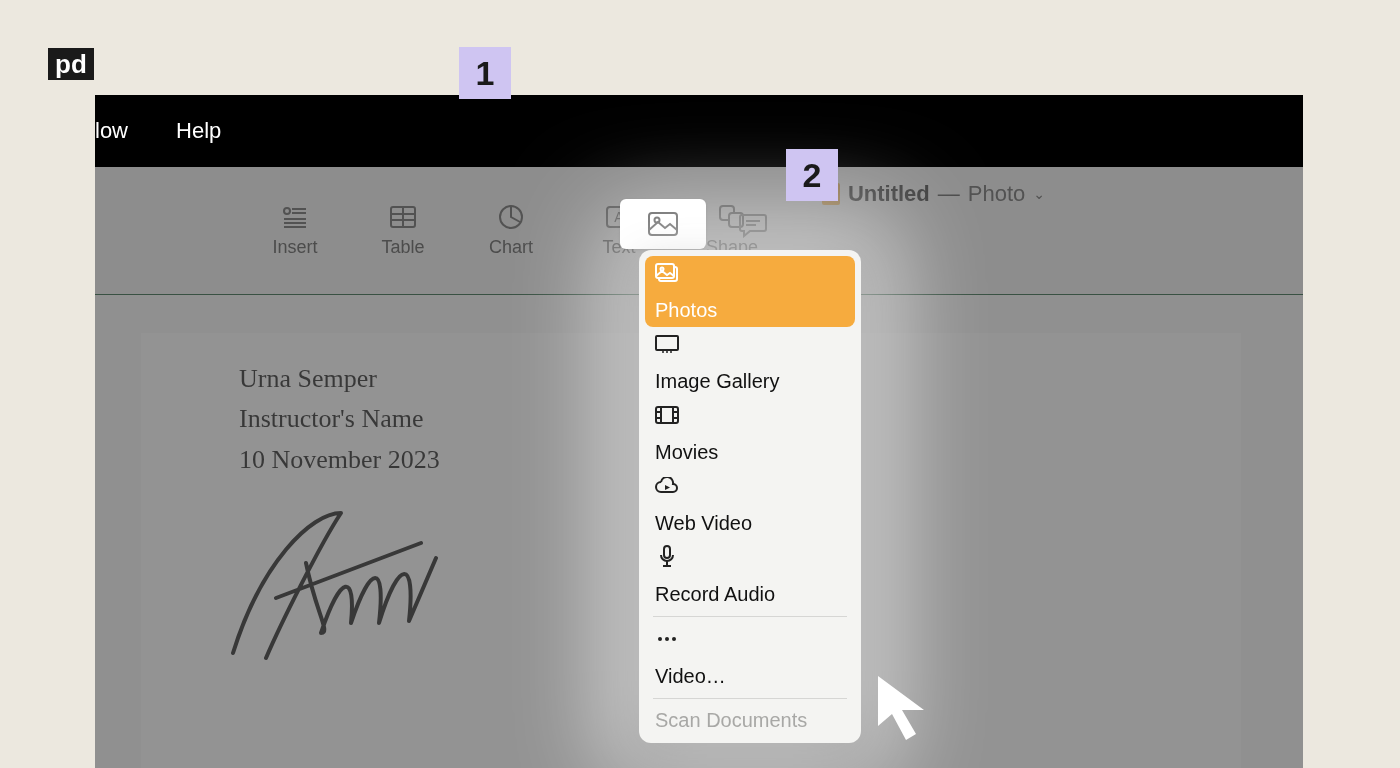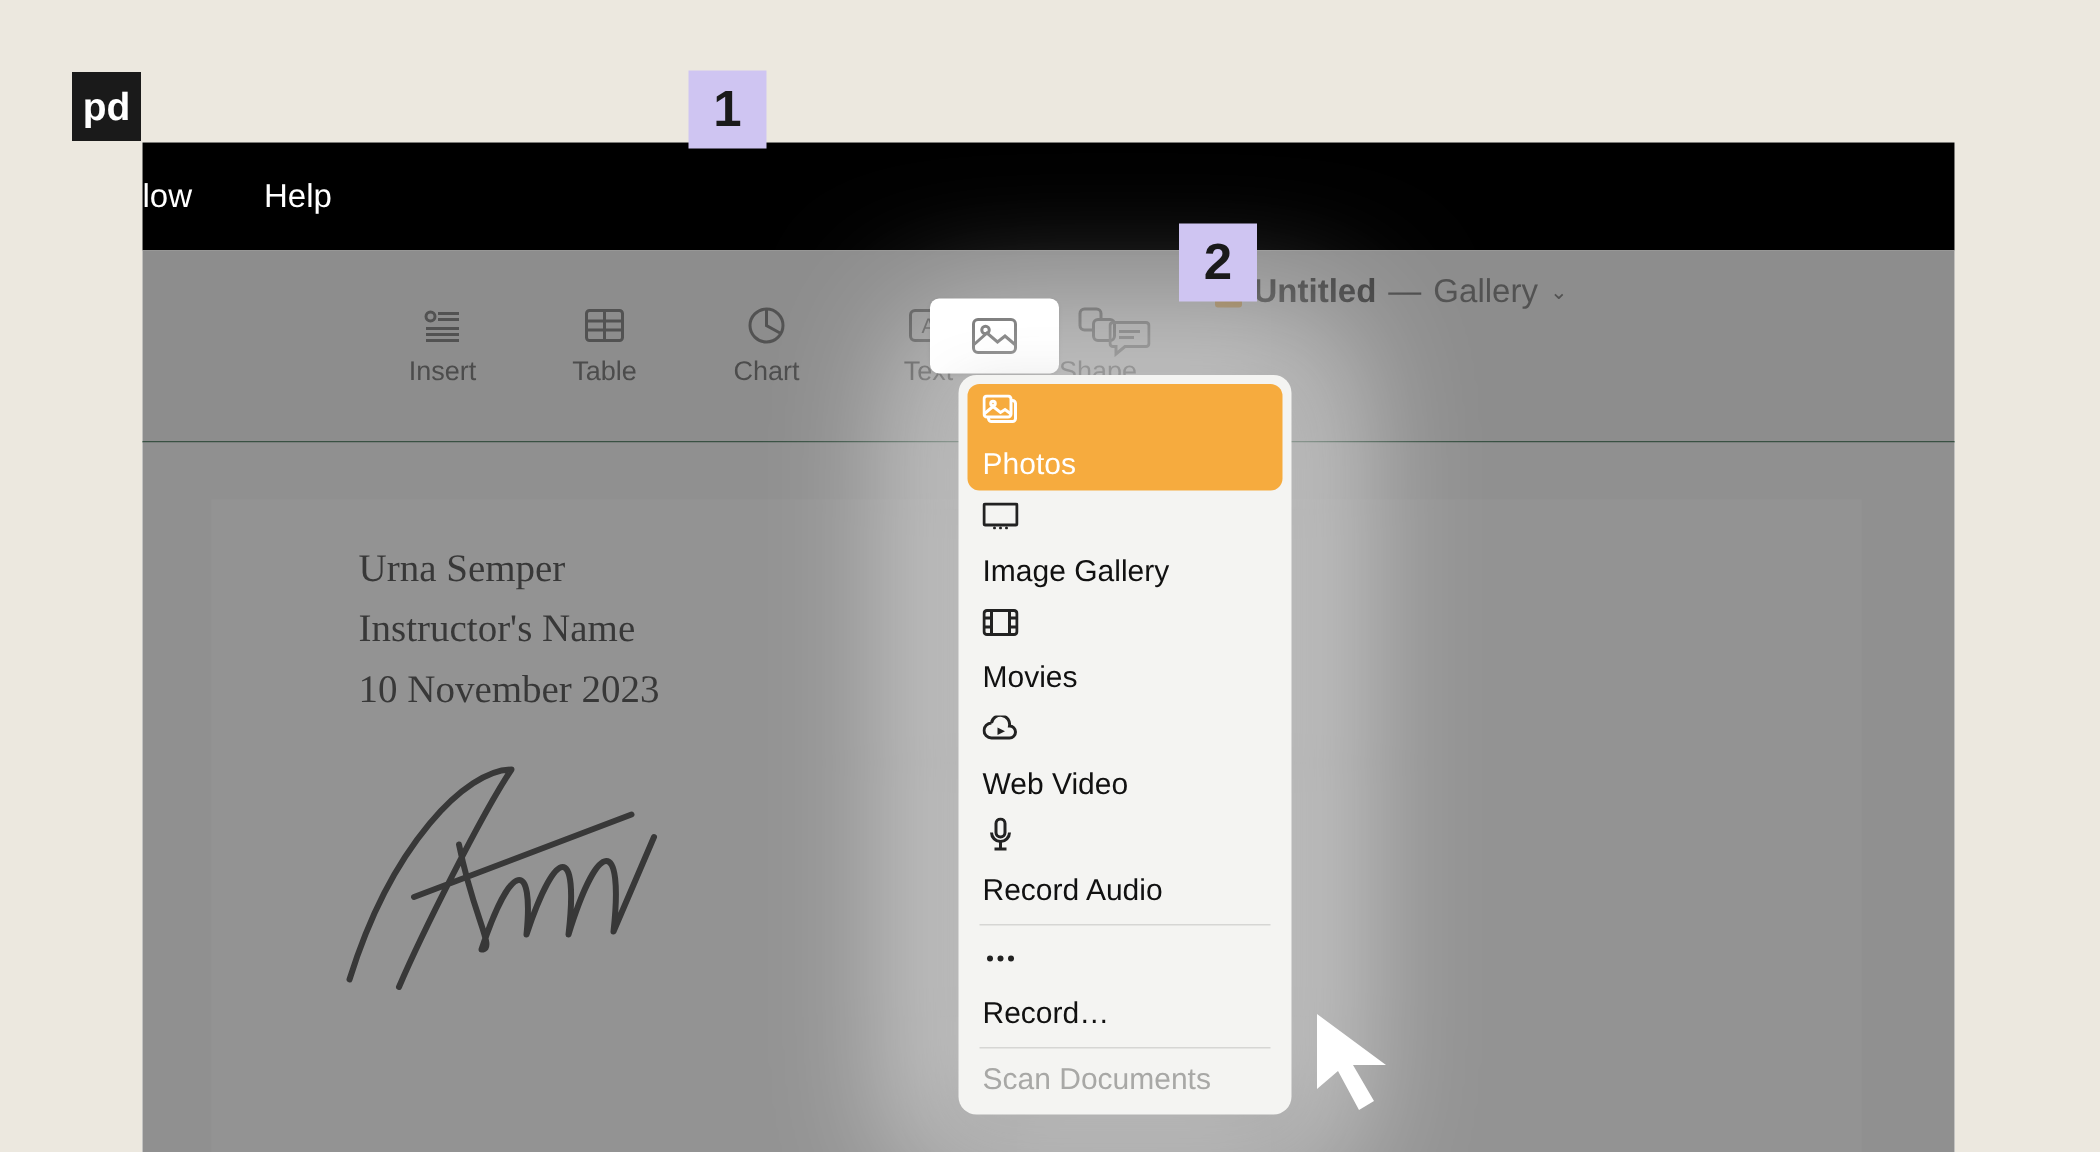--- a/index.html
+++ b/index.html
@@ -7,21 +7,21 @@
   width: 1400px;
   height: 768px;
   background: #ece8df;
   font-family: -apple-system, BlinkMacSystemFont, "Helvetica Neue", Arial, sans-serif;
   position: relative;
   overflow: hidden;
 }
 .logo-badge {
   position: absolute;
   top: 48px; left: 48px;
-  width: 46px; height: 46px;
+  width: 46px; height: 32px;
   background: #1a1a1a;
   color: #fff;
   display: flex; align-items: center; justify-content: center;
   font-size: 26px; font-weight: 600;
 }
 .app-window {
   position: absolute;
   left: 95px; top: 95px;
   width: 1208px; height: 673px;
   background: #fff;
@@ -184,21 +184,21 @@
     <div class="menubar-item">low</div>
     <div class="menubar-item">Help</div>
   </div>
 
   <div class="toolbar-region">
 
     <div class="doc-title">
       <span class="doc-icon"></span>
       <span class="title-name">Untitled</span>
       <span class="sep">—</span>
-      <span class="edited">Gallery</span>
+      <span class="edited">Photo</span>
       <span class="chev">⌄</span>
     </div>
 
     <div class="tool-row">
       <div class="tool-btn">
         <span class="icon-box">
           <svg width="26" height="24" viewBox="0 0 26 24" fill="none" stroke="currentColor" stroke-width="2">
               <circle cx="5" cy="6" r="3"></circle>
               <line x1="10" y1="4" x2="24" y2="4"></line>
               <line x1="10" y1="8" x2="24" y2="8"></line>
@@ -341,21 +341,21 @@
     </div>
     <div class="dd-sep"></div>
     <div class="dd-item">
       <span class="dd-icon">
         <svg width="22" height="8" viewBox="0 0 22 8" fill="currentColor">
             <circle cx="4" cy="4" r="2"></circle>
             <circle cx="11" cy="4" r="2"></circle>
             <circle cx="18" cy="4" r="2"></circle>
           </svg>
       </span>
-      <span>Record…</span>
+      <span>Video…</span>
     </div>
     <div class="dd-sep"></div>
     <div class="dd-item disabled">
       <span>Scan Documents</span>
     </div>
   </div>
 
   <svg class="cursor-arrow" width="70" height="80" viewBox="0 0 70 80">
     <path d="M6 6 L6 56 L20 44 L34 70 L44 64 L30 40 L52 40 Z" fill="#fff"></path>
   </svg>

